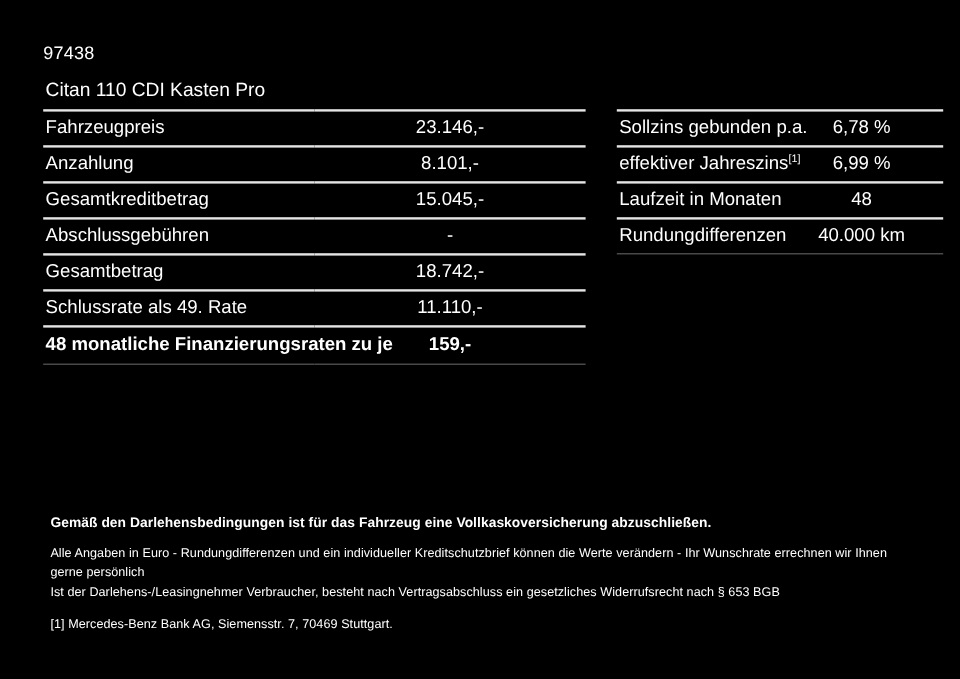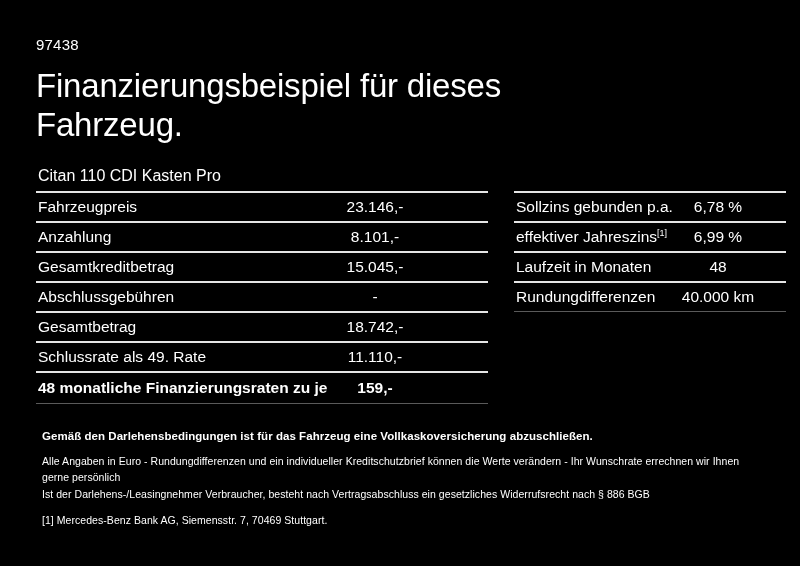--- a/index.html
+++ b/index.html
@@ -111,21 +111,20 @@
     letter-spacing: 0.05px;
   }
 </style>
 </head>
 <body>
 
 <div class="page">
 
   <div class="doc-id">97438</div>
 
-  <h1 class="headline">Finanzierungsbeispiel für dieses Fahrzeug.</h1>
 
   <div class="model">Citan 110 CDI Kasten Pro</div>
 
   <div class="columns">
 
     <div class="col col-left">
       <table class="fin">
         <tbody>
           <tr>
             <td>Fahrzeugpreis</td>
@@ -180,17 +179,17 @@
           </tr>
         </tbody>
       </table>
     </div>
 
   </div>
 
   <div class="footer">
     <div class="f-bold">Gemäß den Darlehensbedingungen ist für das Fahrzeug eine Vollkaskoversicherung abzuschließen.</div>
     <div class="f-line">Alle Angaben in Euro - Rundungdifferenzen und ein individueller Kreditschutzbrief können die Werte verändern - Ihr Wunschrate errechnen wir Ihnen gerne persönlich</div>
-    <div class="f-line">Ist der Darlehens-/Leasingnehmer Verbraucher, besteht nach Vertragsabschluss ein gesetzliches Widerrufsrecht nach § 886 BGB</div>
+    <div class="f-line">Ist der Darlehens-/Leasingnehmer Verbraucher, besteht nach Vertragsabschluss ein gesetzliches Widerrufsrecht nach § 653 BGB</div>
     <div class="f-note">[1] Mercedes-Benz Bank AG, Siemensstr. 7, 70469 Stuttgart.</div>
   </div>
 
 </div>
 
 </body></html>

